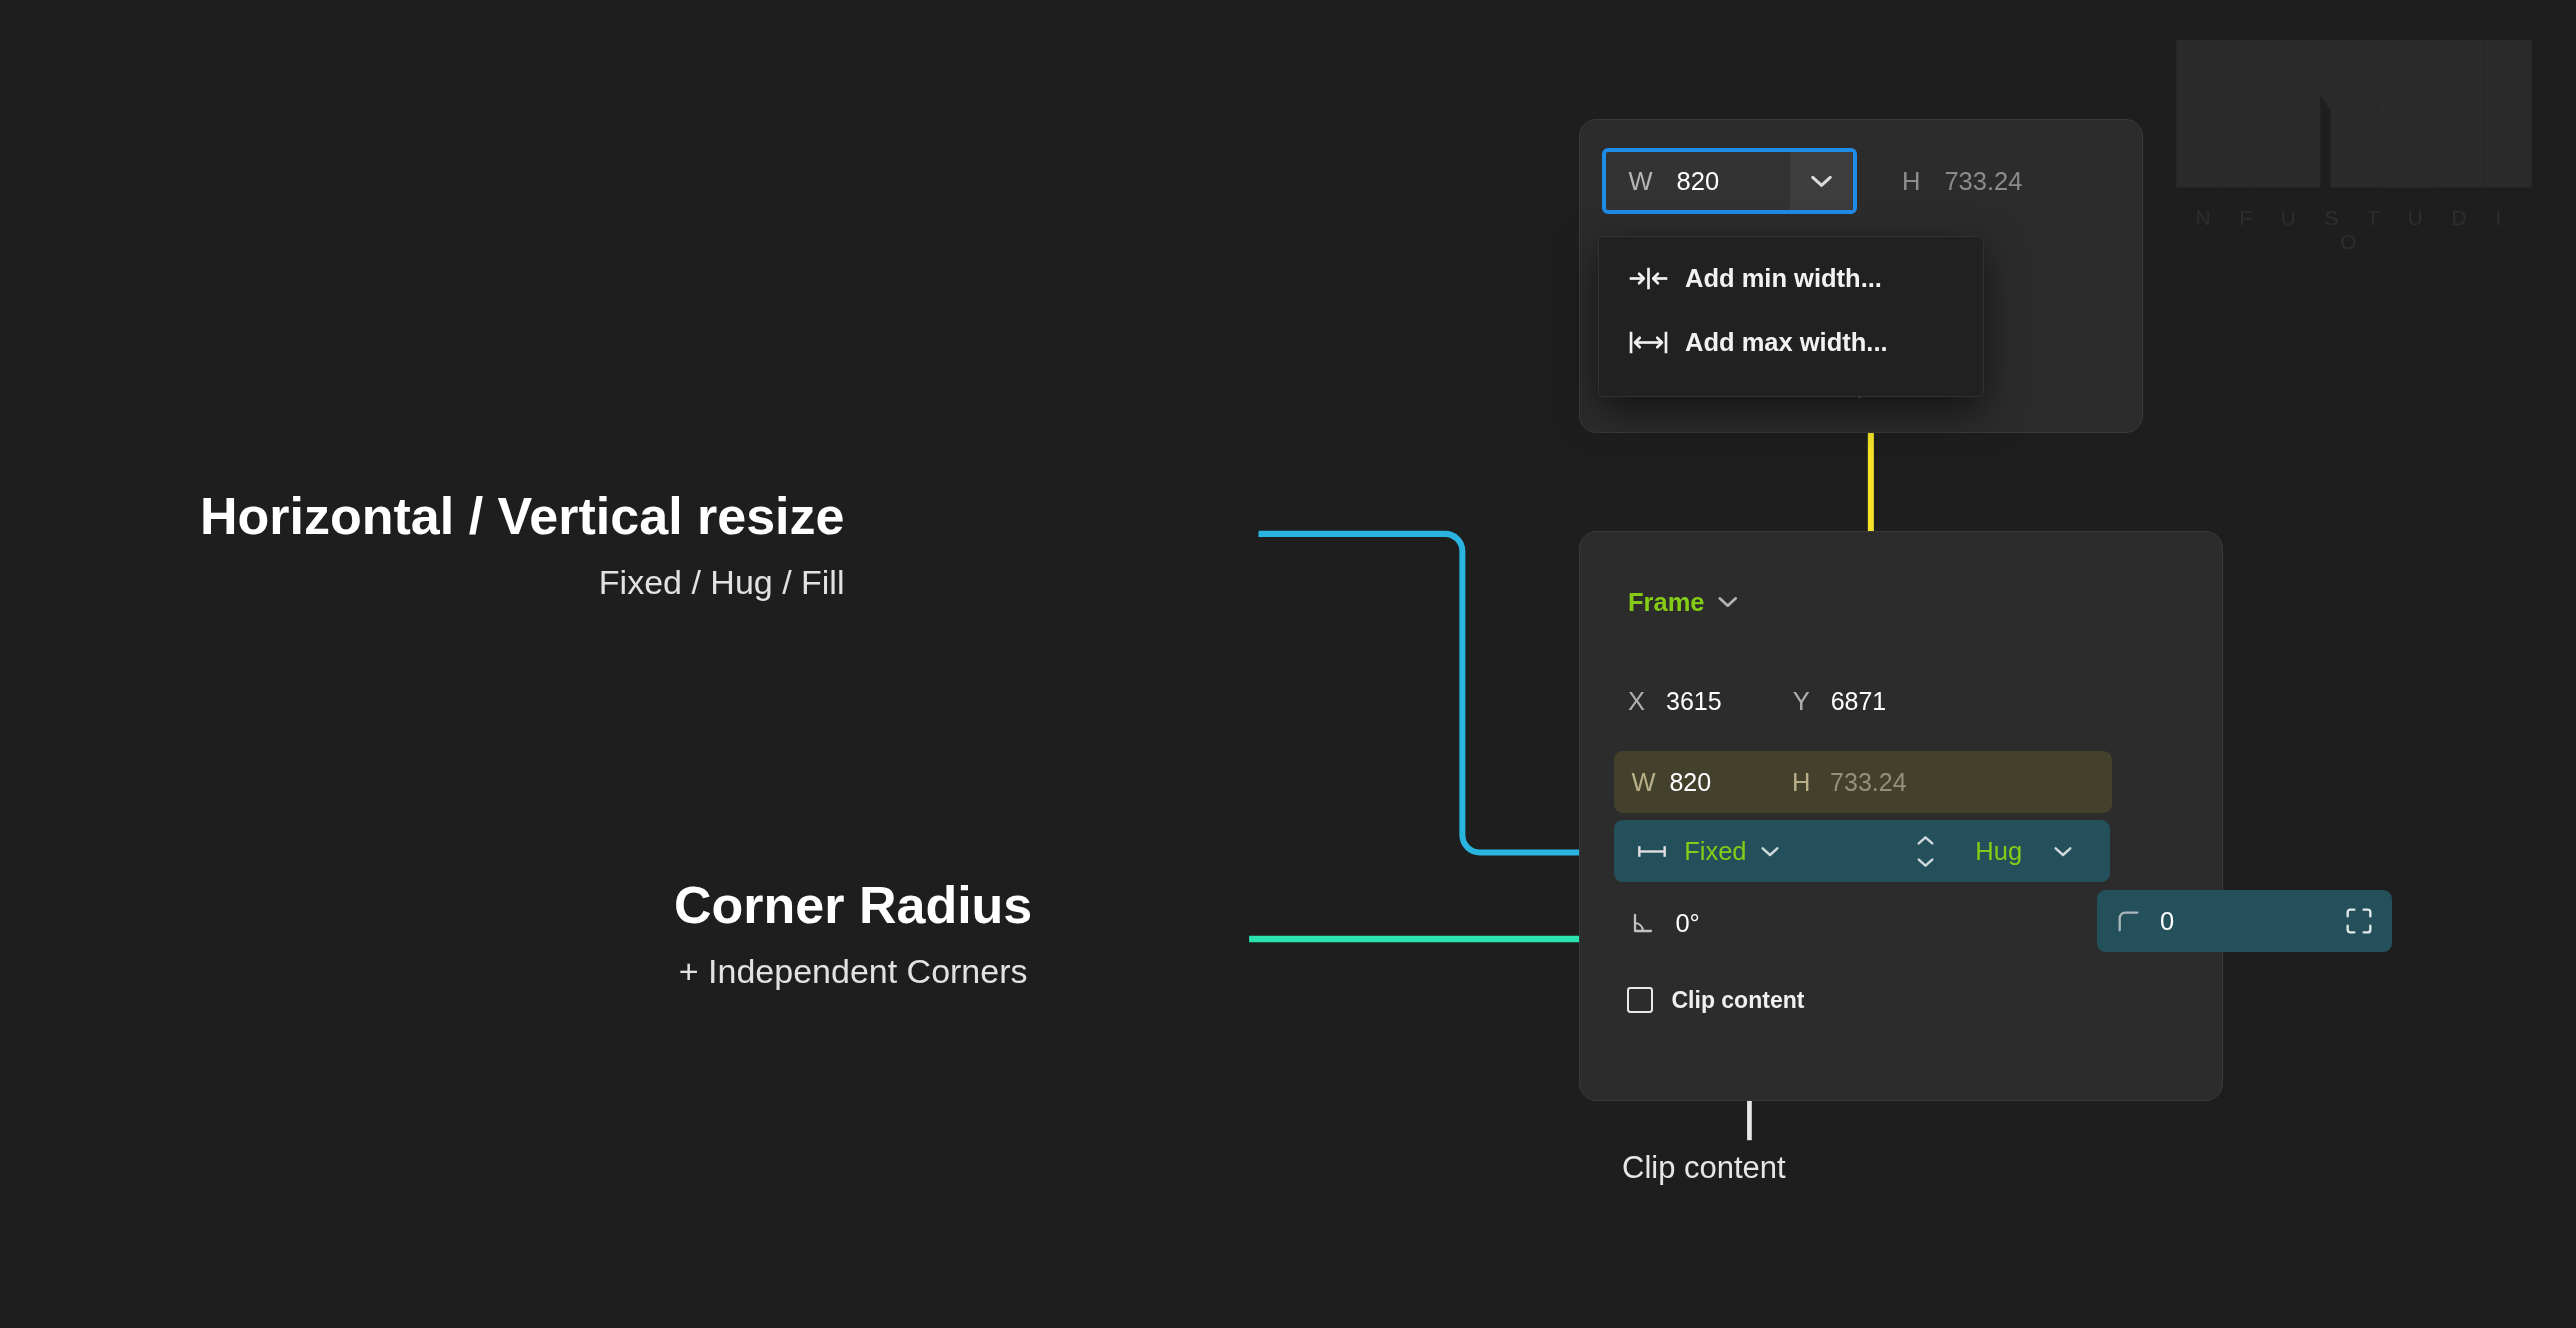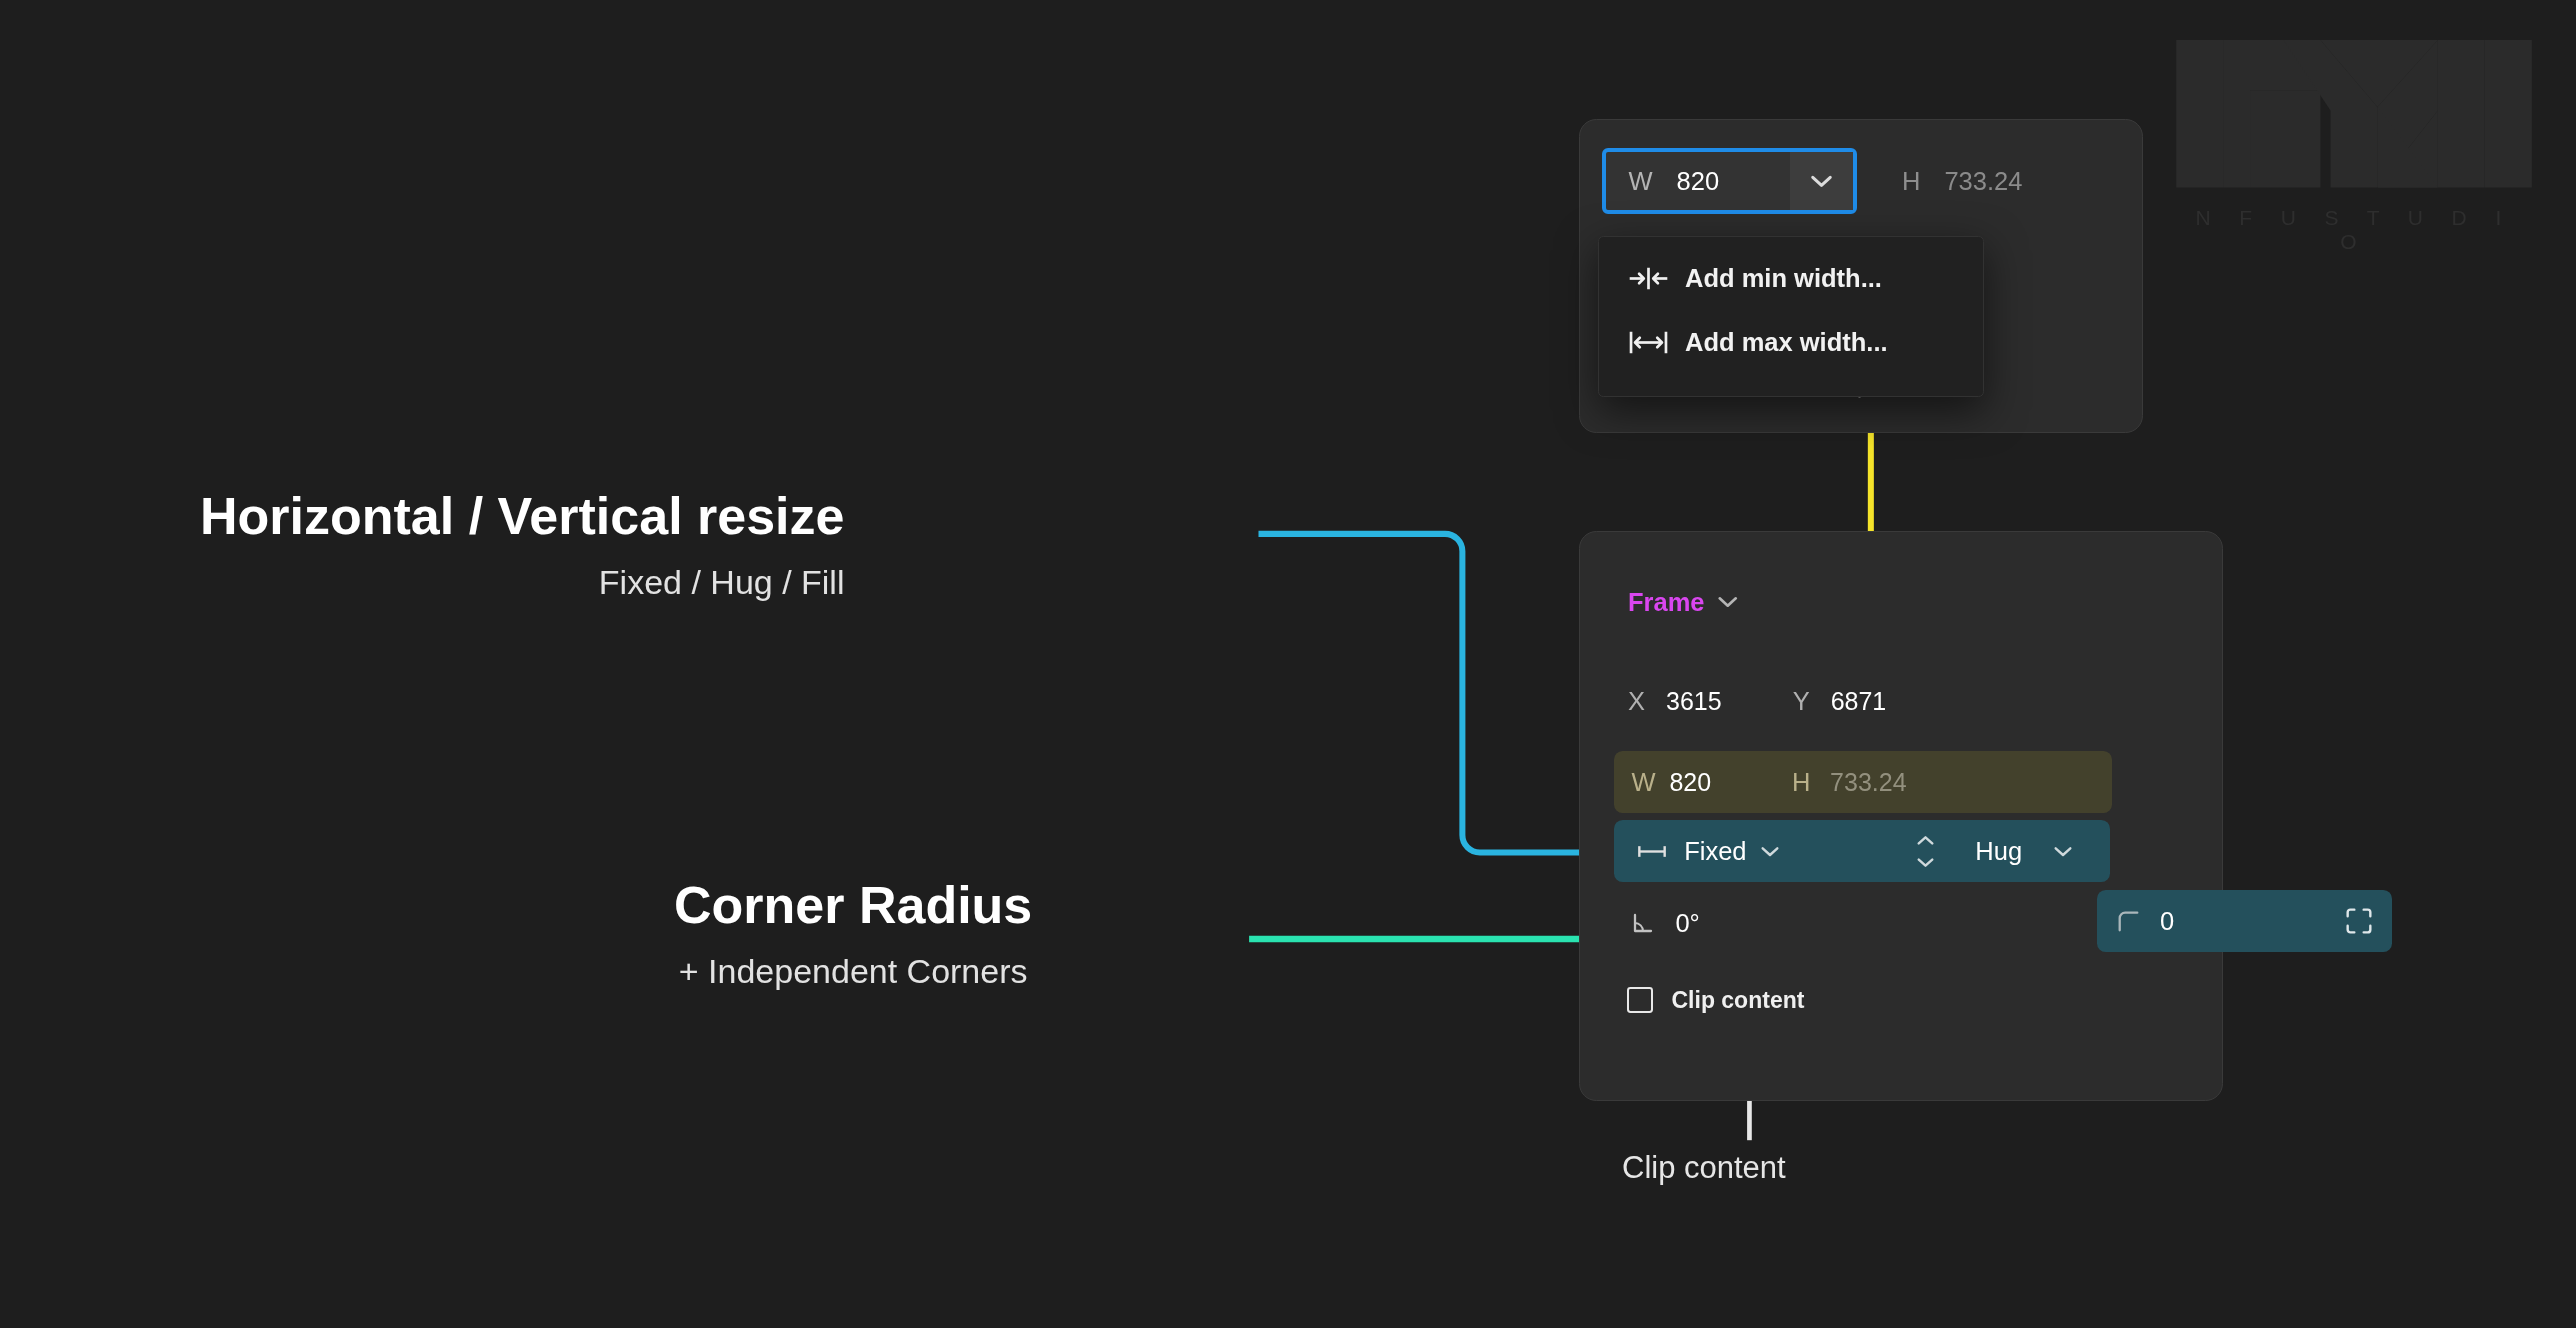--- a/index.html
+++ b/index.html
@@ -85,21 +85,21 @@
     margin-left: 12px; font-size: 25.5px; color: #f2f2f2; font-weight: 700;
   }
 
   
   #panel-main { left: 1579px; top: 531px; width: 644px; height: 570px; }
 
   #frame-header {
     position: absolute; left: 48px; top: 56px;
     display: flex; align-items: center; gap: 12px;
   }
-  #frame-header .fh-label { font-size: 25.5px; color: #d946ef; font-weight: 700; }
+  #frame-header .fh-label { font-size: 25.5px; color: #84cc16; font-weight: 700; }
 
   .prop-row {
     position: absolute; left: 0; width: 100%; height: 58px;
     display: flex; align-items: center;
   }
   .prop-cell { display: flex; align-items: center; }
   .prop-cell .pc-key { font-size: 25.5px; color: #b0b0b0; width: 38px; }
   .prop-cell .pc-val { font-size: 25px; color: #ffffff; }
 
   #row-xy { top: 140px; }
@@ -121,21 +121,21 @@
 
   
   #row-resize {
     position: absolute; left: 34px; top: 288px; width: 496px; height: 62px;
     background: #24505c;
     border-radius: 8.7px;
     display: flex; align-items: center;
   }
   #row-resize .rs-cell { display: flex; align-items: center; }
   #row-resize .rs-icon { width: 46px; display: flex; align-items: center; justify-content: center; }
-  #row-resize .rs-label { font-size: 25.5px; color: #ffffff; margin-left: 9.4px; }
+  #row-resize .rs-label { font-size: 25.5px; color: #84cc16; margin-left: 9.4px; }
   #row-resize .rs-chev { margin-left: 13.4px; display: flex; align-items: center; }
   #row-resize .c1 { margin-left: 14.8px; }
   #row-resize .c2 { margin-left: 123px; gap: 17px; }
 
   
   #row-rot {
     position: absolute; left: 34px; top: 362px; width: 498px; height: 58px;
     display: flex; align-items: center;
   }
   #row-rot .rot-icon { margin-left: 17.4px; display: flex; align-items: center; }

